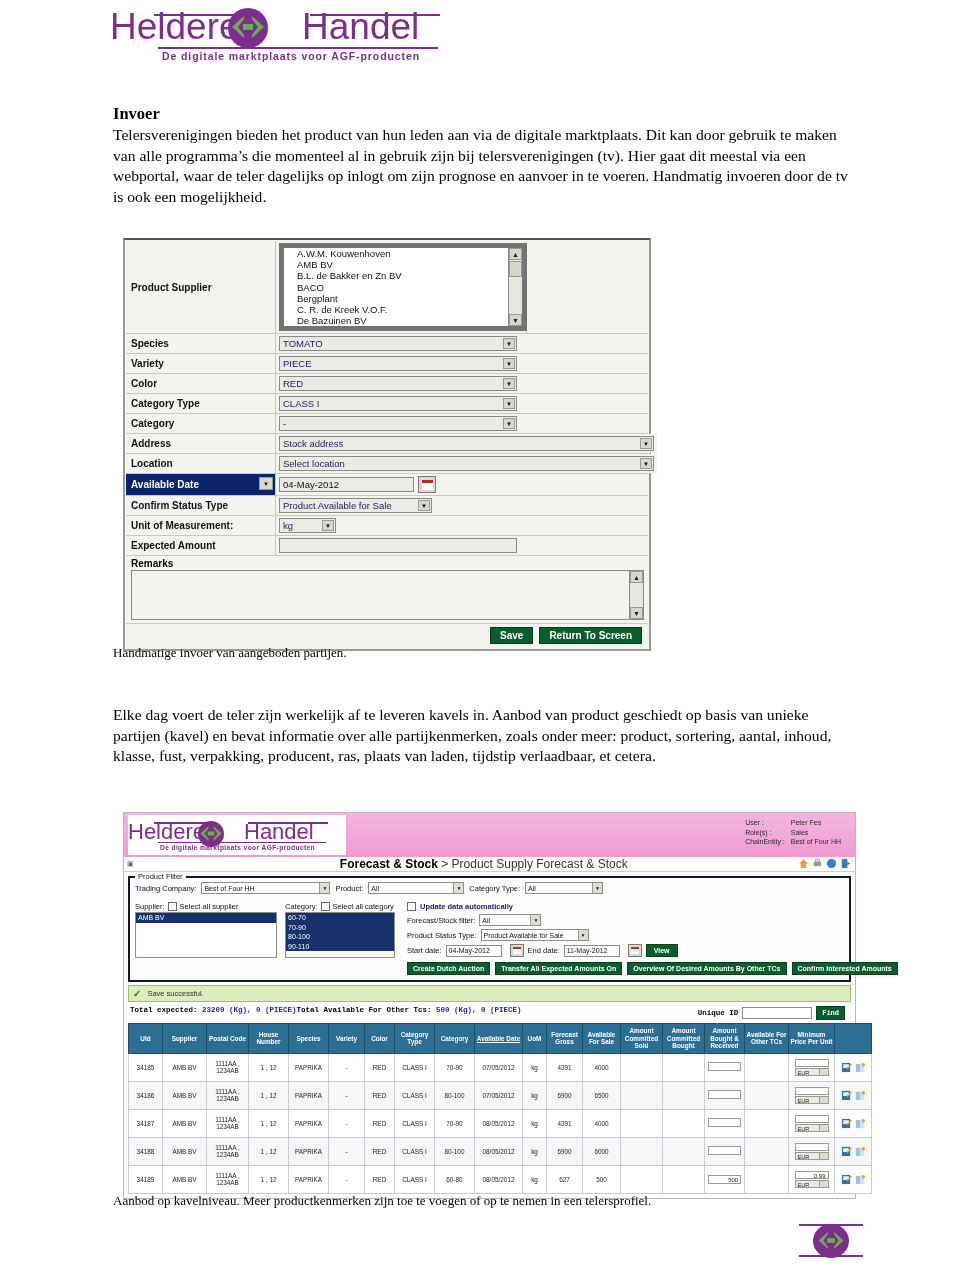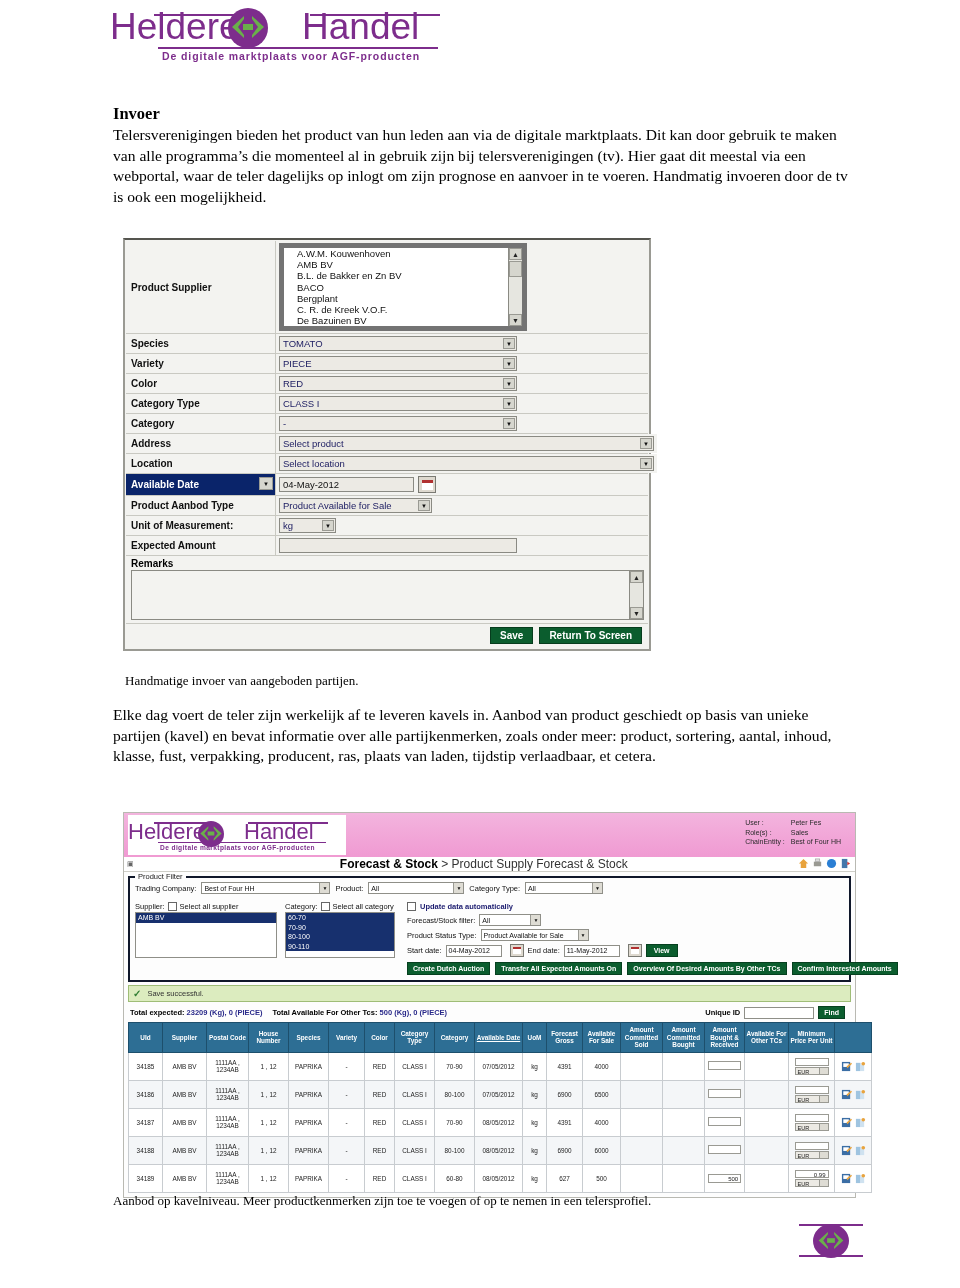--- a/index.html
+++ b/index.html
@@ -129,21 +129,21 @@
   .fl-right .line { display:flex; align-items:center; gap:4px; font-size:7.5px; color:#111; margin-bottom:3px; }
   .auto-upd { color:#1a1a6e; font-weight:bold; font-size:7.5px; }
   .btn-row2 { display:flex; gap:5px; margin-top:5px; }
   .gbtn2 { background:#0b5d2e; color:#fff; font-size:7px; font-weight:bold; padding:2px 5px;
            border:1px solid #06401f; white-space:nowrap; }
   .viewbtn { background:#0b5d2e; color:#fff; font-size:7px; font-weight:bold; padding:2px 7px; border:1px solid #06401f; }
 
   .statusbar { background:#dcecbf; border:1px solid #9fbd77; margin:3px 4px 2px 4px;
                font-size:7.5px; color:#333; padding:2px 4px; display:flex; align-items:center; gap:6px; }
   .check-g { color:#2f7d32; font-size:10px; font-weight:bold; }
-  .totals { display:flex; align-items:center; gap:10px; font-size:7.5px; padding:2px 4px 3px 6px; }
+  .totals { display:flex; gap:0; font-size:7.5px; padding:2px 4px 3px 6px;font-family:Liberation Mono, monospace; }
   .totals b { color:#000; }
   .totals .num { color:#2a2a8a; font-weight:bold; }
   .uid-box { margin-left:auto; display:flex; align-items:center; gap:4px; padding-right:6px; }
   .uid-inp { width:68px; height:10px; background:#fff; border:1px solid #8f8f88; }
 
   table.grid { border-collapse:collapse; width:723px; margin:0 4px 4px 4px; table-layout:fixed; }
   table.grid th { background:#2d6e94; color:#fff; font-size:6.4px; font-weight:bold; line-height:7.6px;
                   border:1px solid #1d4f6c; padding:3px 1px; text-align:center; vertical-align:middle; }
   table.grid th u { text-decoration:underline; }
   table.grid td { border:1px solid #c8ccd0; font-size:6.4px; color:#222; padding:4px 1px;
@@ -265,21 +265,21 @@
           <span>-</span>
           <span class="arrow">▼</span>
         </div>
       </div>
     </div>
 
     <div class="frow">
       <div class="flabel">Address</div>
       <div class="fval">
         <div class="sel-ctl w-wide">
-          <span>Select product</span>
+          <span>Stock address</span>
           <span class="arrow">▼</span>
         </div>
       </div>
     </div>
 
     <div class="frow">
       <div class="flabel">Location</div>
       <div class="fval">
         <div class="sel-ctl w-wide">
           <span>Select location</span>
@@ -295,21 +295,21 @@
       </div>
       <div class="fval">
         <div class="txt-ctl w-date">04-May-2012</div>
         <div class="cal-btn">
             <span class="cal-grid"></span>
           </div>
       </div>
     </div>
 
     <div class="frow">
-      <div class="flabel">Product Aanbod Type</div>
+      <div class="flabel">Confirm Status Type</div>
       <div class="fval">
         <div class="sel-ctl w-status">
           <span>Product Available for Sale</span>
           <span class="arrow">▼</span>
         </div>
       </div>
     </div>
 
     <div class="frow">
       <div class="flabel">Unit of Measurement:</div>
@@ -339,21 +339,21 @@
       </div>
     </div>
 
     <div class="btn-row">
       <div class="gbtn">Save</div>
       <div class="gbtn">Return To Screen</div>
     </div>
   </div>
 </div>
 
-<div style="position:absolute; left:113px; top:672px; width:735px;margin-left:12px;">
+<div style="position:absolute; left:113px; top:644px; width:735px;">
   <p class="caption">Handmatige invoer van aangeboden partijen.</p>
 </div>
 <div style="position:absolute; left:113px; top:705px; width:737px;">
   <p class="para">Elke dag voert de teler zijn werkelijk af te leveren kavels in. Aanbod van product geschiedt op basis van unieke partijen (kavel) en bevat informatie over alle partijkenmerken, zoals onder meer: product, sortering, aantal, inhoud, klasse, fust, verpakking, producent, ras, plaats van laden, tijdstip verlaadbaar, et cetera.</p>
 </div>
 
 <div class="shot2">
 
   <div class="s2-top">
     <div class="s2-logo">

